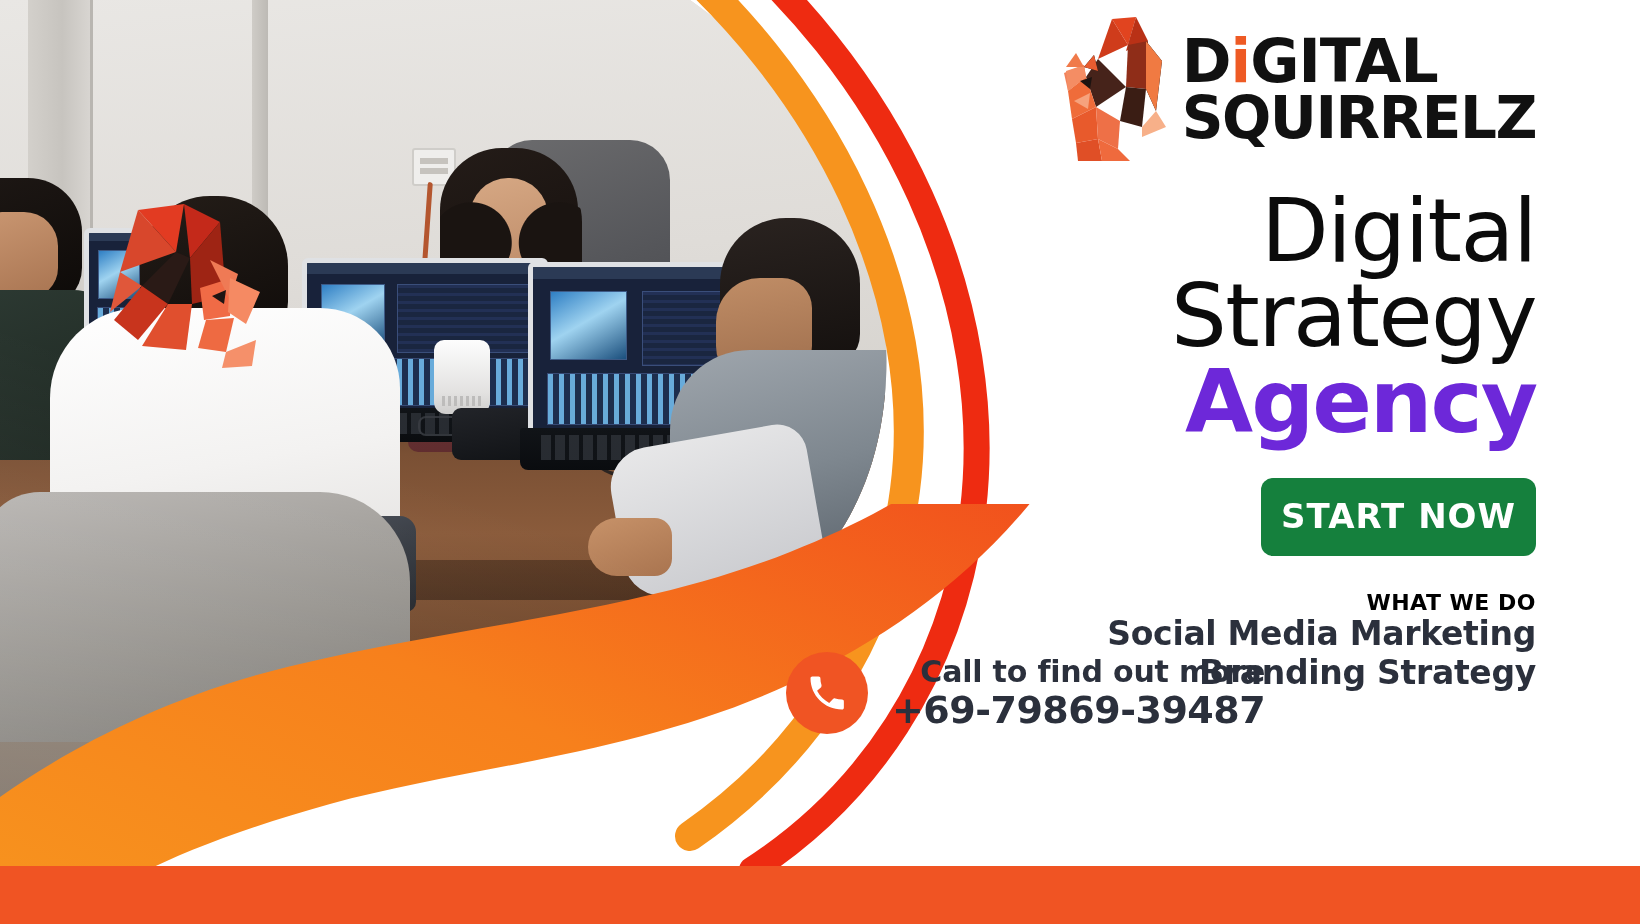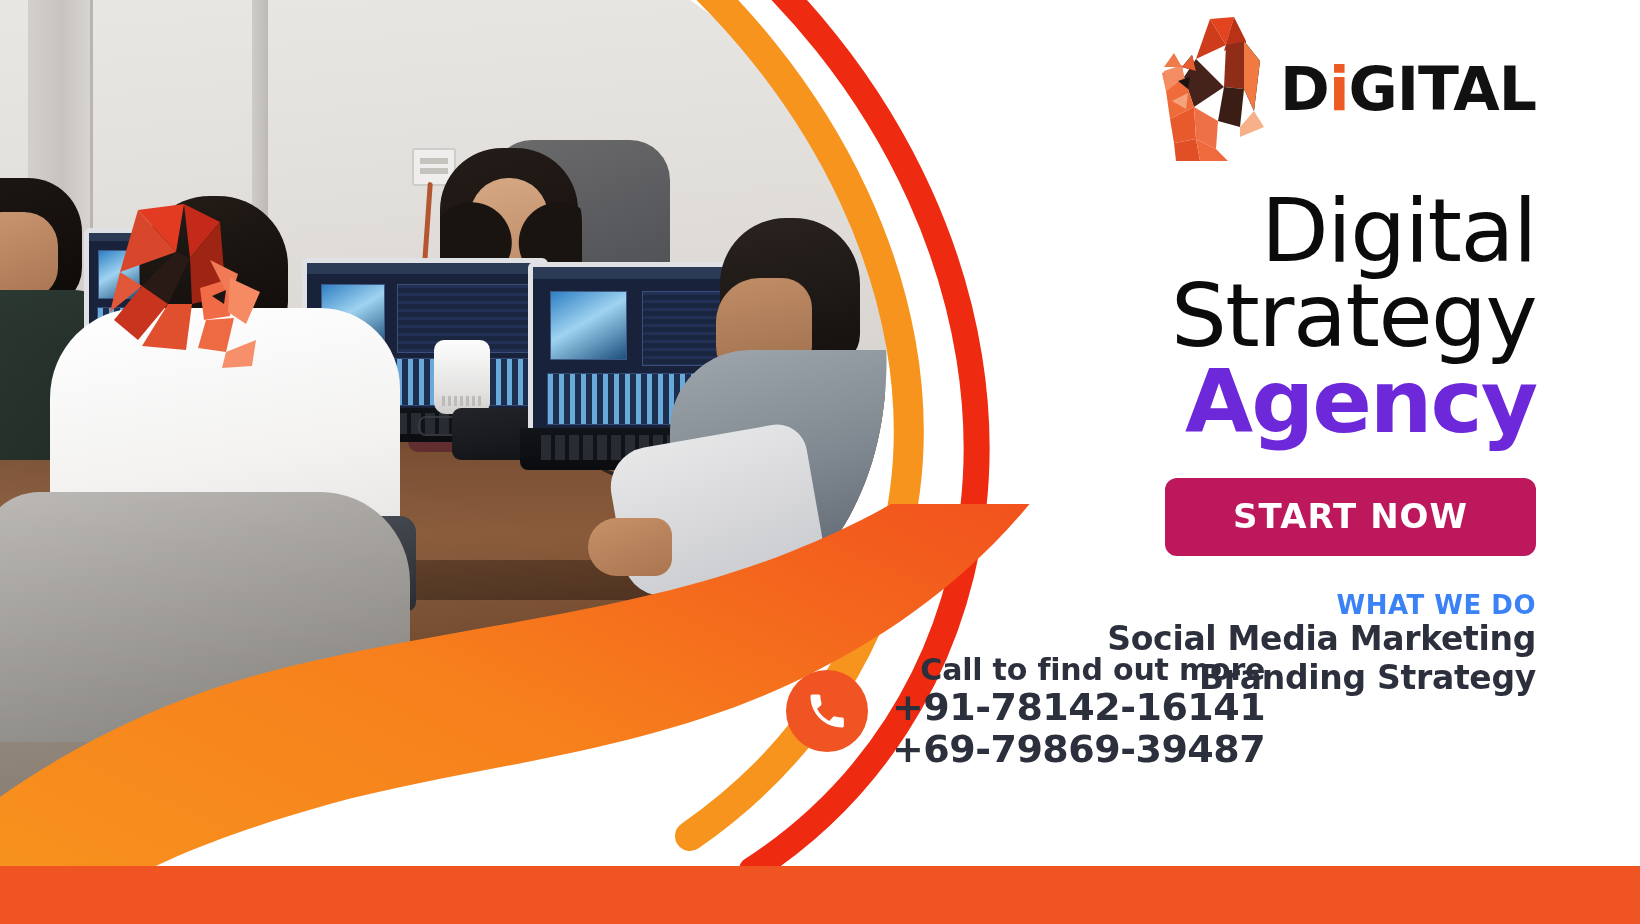--- a/index.html
+++ b/index.html
@@ -424,38 +424,38 @@
     letter-spacing: -2px;
   }
 
   .cta-wrap {
     margin-top: 34px;
     display: flex;
     justify-content: flex-end;
   }
   .cta {
     display: inline-block;
-    background: #be185d;
+    background: #15803d;
     color: #ffffff;
     font-family: "DejaVu Sans", sans-serif;
     font-weight: bold;
     font-size: 34px;
     letter-spacing: 1px;
-    padding: 18px 68px 20px;
+    padding: 18px 20px 20px;
     border: none;
     border-radius: 12px;
     cursor: pointer;
   }
 
   .what-we-do {
     margin-top: 34px;
     font-family: "DejaVu Sans", sans-serif;
     font-weight: bold;
-    font-size: 26px;
-    color: #3b82f6;
+    font-size: 22px;
+    color: #000000;
     letter-spacing: .5px;
   }
   .service {
     font-family: "DejaVu Sans", sans-serif;
     font-weight: bold;
     font-size: 33px;
     color: #2b303c;
     line-height: 1.18;
     letter-spacing: -.3px;
   }
@@ -650,20 +650,21 @@
           <polygon points="18,76 36,62 34,50 16,56" fill="#f48d64"></polygon>
           <polygon points="24,86 40,78 38,94" fill="#f6a27d"></polygon>
           <polygon points="30,66 42,62 40,74" fill="#1c1310"></polygon>
           <polygon points="16,52 26,38 34,52" fill="#f07a4a"></polygon>
           <polygon points="34,52 44,40 48,56" fill="#e8apply"></polygon>
           <polygon points="34,52 44,40 48,56" fill="#e85c30"></polygon>
         </svg>
       </div>
       <div class="logo-words">
         <div class="logo-top"><span>D</span><span class="dot-i">i</span><span>GITAL</span></div>
+        <div class="logo-bottom">SQUIRRELZ</div>
       </div>
     </div>
 
     <div class="headline">
       <div>Digital</div>
       <div>Strategy</div>
       <div class="accent">Agency</div>
     </div>
 
     <div class="cta-wrap">
@@ -676,18 +677,17 @@
   </div>
 
   <div class="contact">
     <div class="phone-badge">
       <svg viewBox="0 0 24 24" aria-hidden="true">
         <path fill="#ffffff" d="M6.6 10.8c1.4 2.8 3.8 5.2 6.6 6.6l2.2-2.2c.3-.3.7-.4 1.1-.2 1.2.4 2.4.6 3.7.6.6 0 1 .4 1 1V20c0 .6-.4 1-1 1C10.6 21 3 13.4 3 4c0-.6.4-1 1-1h3.4c.6 0 1 .4 1 1 0 1.3.2 2.5.6 3.7.1.4 0 .8-.2 1.1l-2.2 2z"></path>
       </svg>
     </div>
     <div class="contact-text">
       <div class="call-label">Call to find out more</div>
-      <div class="phone-num">+91-78142-16141</div>
       <div class="phone-num">+69-79869-39487</div>
     </div>
   </div>
 
 </div>
 
 </body></html>

